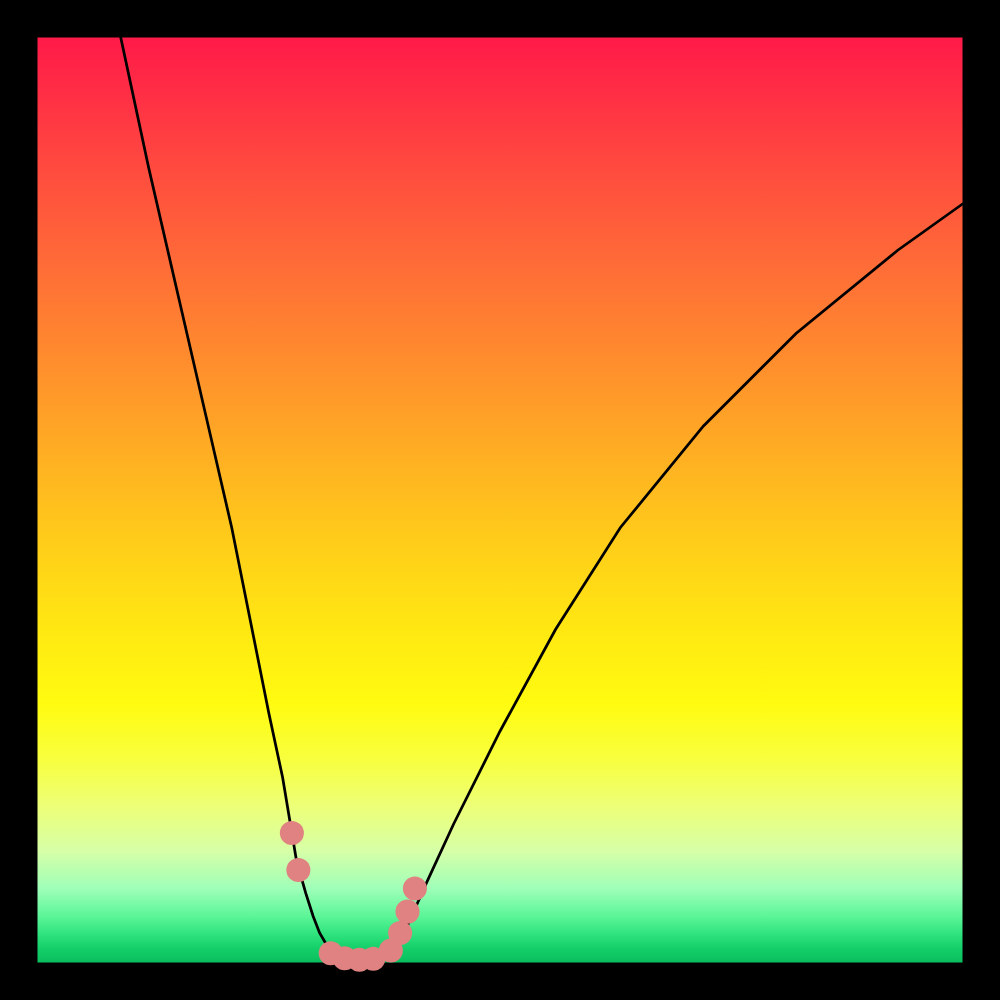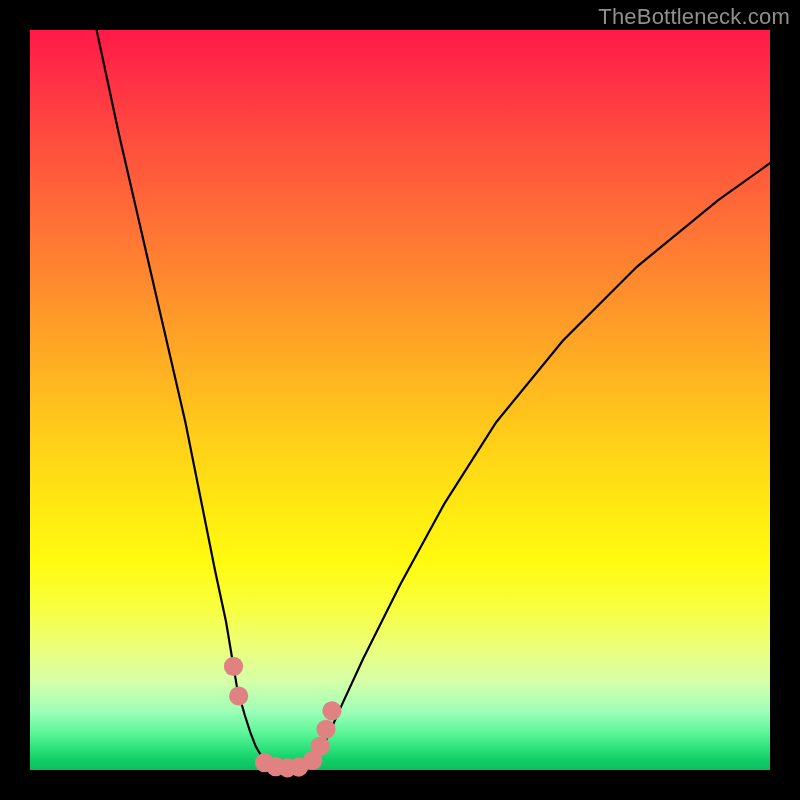--- a/index.html
+++ b/index.html
@@ -90,14 +90,13 @@
           <circle cx="245.68" cy="736.67" r="9.62" class="marker"></circle>
           <circle cx="257.52" cy="737.78" r="9.62" class="marker"></circle>
           <circle cx="268.62" cy="737.04" r="9.62" class="marker"></circle>
           <circle cx="282.68" cy="730.38" r="9.62" class="marker"></circle>
           <circle cx="290.08" cy="716.32" r="9.62" class="marker"></circle>
           <circle cx="296.00" cy="699.30" r="9.62" class="marker"></circle>
           <circle cx="301.92" cy="680.80" r="9.62" class="marker"></circle>
         </g>
     </svg>
   </div>
-  <div class="watermark">TheBottleneck.com</div>
 </div>
 
 </body></html>

